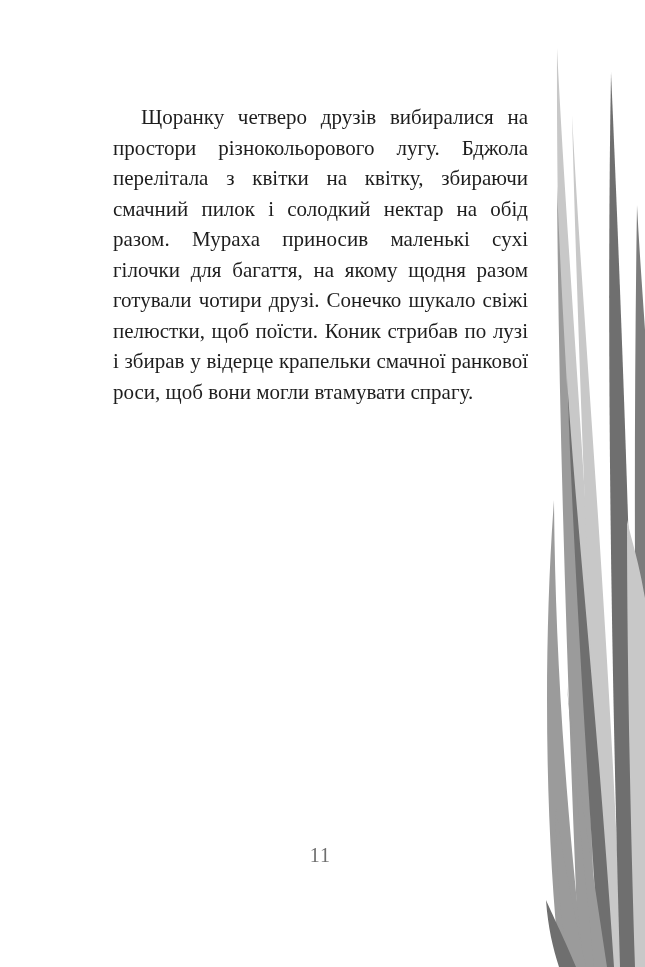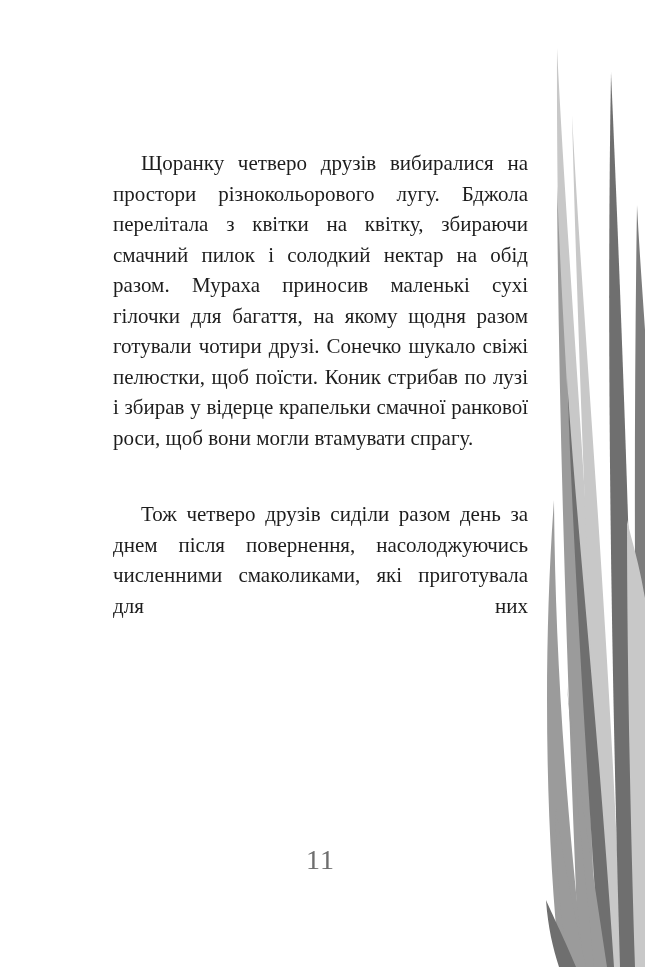--- a/index.html
+++ b/index.html
@@ -25,35 +25,35 @@
     left: 113px;
     top: 102px;
     width: 415px;
     z-index: 1;
     font-size: 21px;
     line-height: 30.5px;
     color: #1d1d1d;
     text-align: justify;
   }
   .para { margin: 0; }
-  .para.indent { text-indent: 28px; margin-top: 46px; }
+  .para.indent { text-indent: 28px; }
   .para.force-justify { text-align-last: justify; }
   .dropcap {
     font-size: 37px;
     line-height: 0;
     letter-spacing: 1px;
   }
   .page-number {
     position: absolute;
     top: 844px;
     left: 113px;
     width: 415px;
     z-index: 1;
     text-align: center;
-    font-size: 28px;
+    font-size: 20px;
     color: #6e6e6e;
     letter-spacing: 1px;
   }
 </style>
 </head>
 <body>
 
 <div class="book-page">
 
   <svg class="grass" viewBox="0 0 145 967" preserveAspectRatio="none" xmlns="http://www.w3.org/2000/svg">
@@ -65,18 +65,17 @@
     <path d="M67,378 C75,590 89,800 100,967 L114,967 C97,710 76,520 67,378 Z" fill="#6f6f6f"></path>
     <path d="M127,520 C127,670 131,840 135,967 L145,967 L145,598 C139,562 132,542 127,520 Z" fill="#c8c8c8"></path>
     <path d="M54,500 C43,650 45,830 60,967 L84,967 C64,790 55,640 54,500 Z" fill="#9b9b9b"></path>
     <path d="M67,686 C75,788 86,880 94,967 L107,967 C91,858 76,770 67,686 Z" fill="#9b9b9b"></path>
     <path d="M56,808 C55,868 61,920 69,967 L86,967 C71,900 62,850 56,808 Z" fill="#9b9b9b"></path>
     <path d="M46,900 C48,928 53,948 59,967 L76,967 C62,934 52,914 46,900 Z" fill="#6f6f6f"></path>
   </svg>
 
   <main class="text-block">
     <p class="para indent">Щоранку четверо друзів вибиралися на простори різнокольорового лугу. Бджола перелітала з квітки на квітку, збираючи смачний пилок і солодкий нектар на обід разом. Мураха приносив маленькі сухі гілочки для багаття, на якому щодня разом готували чотири друзі. Сонечко шукало свіжі пелюстки, щоб поїсти. Коник стрибав по лузі і збирав у відерце крапельки смачної ранкової роси, щоб вони могли втамувати спрагу.</p>
-    <p class="para indent force-justify">Тож четверо друзів сиділи разом день за днем після повернення, насолоджуючись численними смаколиками, які приготувала для них</p>
   </main>
 
   <div class="page-number">11</div>
 
 </div>
 
 </body></html>

